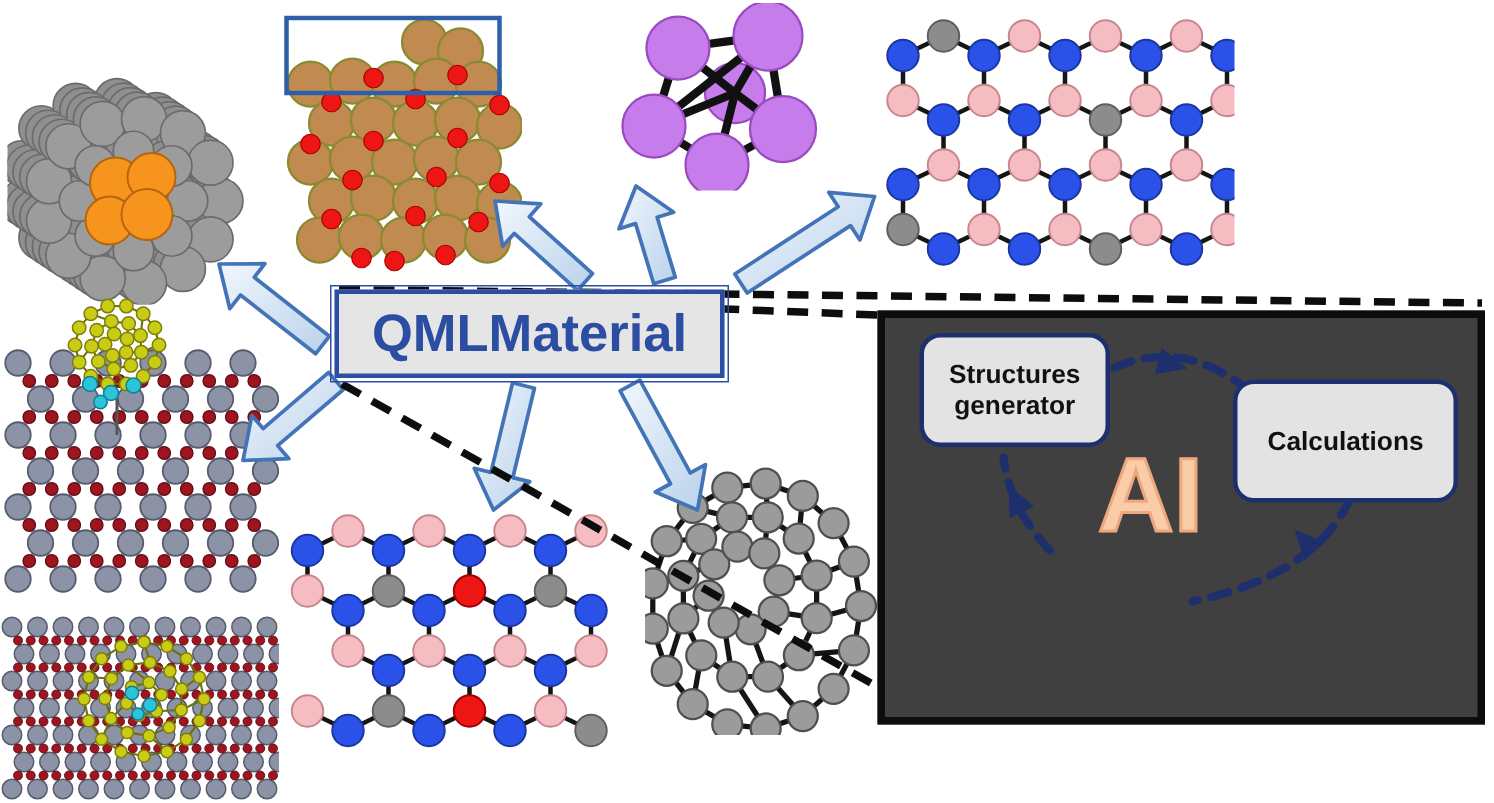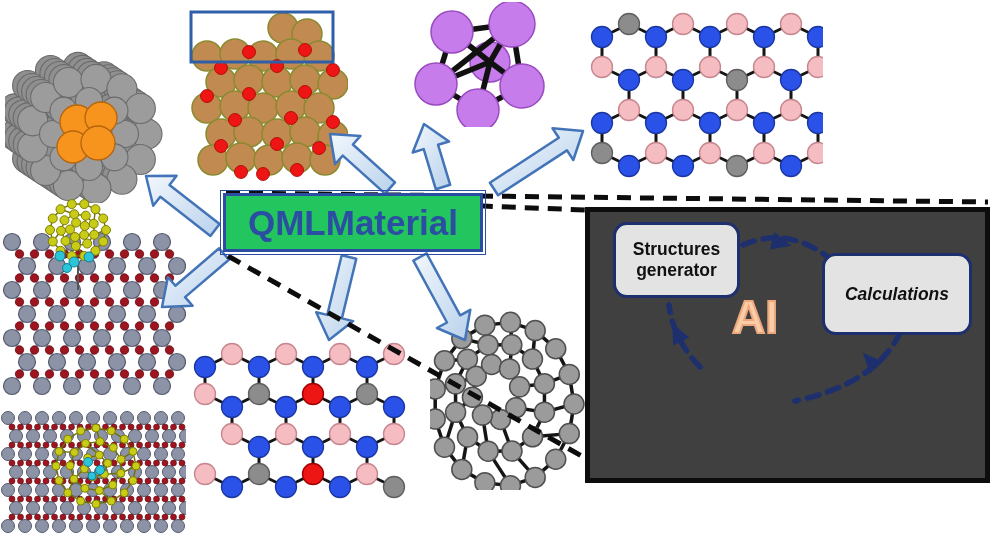--- a/index.html
+++ b/index.html
@@ -2,37 +2,37 @@
 <html><head>
 <meta charset="utf-8">
 <style>
   html,body{margin:0;padding:0;background:#ffffff;font-family:"Liberation Sans",sans-serif;}
   .canvas{position:relative;width:996px;height:535px;background:#fff;overflow:hidden;}
   .scene{position:absolute;}
   #overlay{position:absolute;left:0;top:0;pointer-events:none;}
   .qml-box{
     position:absolute;left:223px;top:193px;width:260px;height:59px;
     box-sizing:border-box;border:3px solid #2B4EA2;outline:1px solid #2B4EA2;outline-offset:2px;
-    background:#22c55e;display:flex;align-items:center;justify-content:center;
+    background:#e5e5e5;display:flex;align-items:center;justify-content:center;
   }
   .qml-box span{font-size:35px;font-weight:700;color:#2B4EA2;letter-spacing:0px;}
   .ai-panel{
     position:absolute;left:585px;top:207px;width:405px;height:276px;
     box-sizing:border-box;border:5px solid #0D0D0D;background:#404040;
   }
   .wf-box{
     position:absolute;box-sizing:border-box;border:3px solid #1E2F6E;border-radius:14px;
     background:#E3E3E3;display:flex;align-items:center;justify-content:center;text-align:center;
     font-size:17.5px;font-weight:700;color:#111;line-height:1.2;padding:2px 6px;
   }
   .wf-sg{left:23px;top:10px;width:127px;height:76px;}
-  .wf-calc{left:232px;top:41px;width:150px;height:82px;font-style:italic;}
+  .wf-calc{left:232px;top:41px;width:150px;height:82px;}
   .wf-dm{left:72px;top:156px;width:127px;height:84px;}
   .ai-label{
-    position:absolute;left:142px;top:78px;font-size:46px;font-weight:700;
+    position:absolute;left:142px;top:78px;font-size:70px;font-weight:700;
     color:#F8CDA8;-webkit-text-stroke:2px #EFA87D;
   }
   #cycle{position:absolute;left:0;top:0;}
 </style>
 </head>
 <body>
 
 <div class="canvas">
 
   <svg class="scene" id="sA" width="158" height="155" style="left:5px;top:48px">

